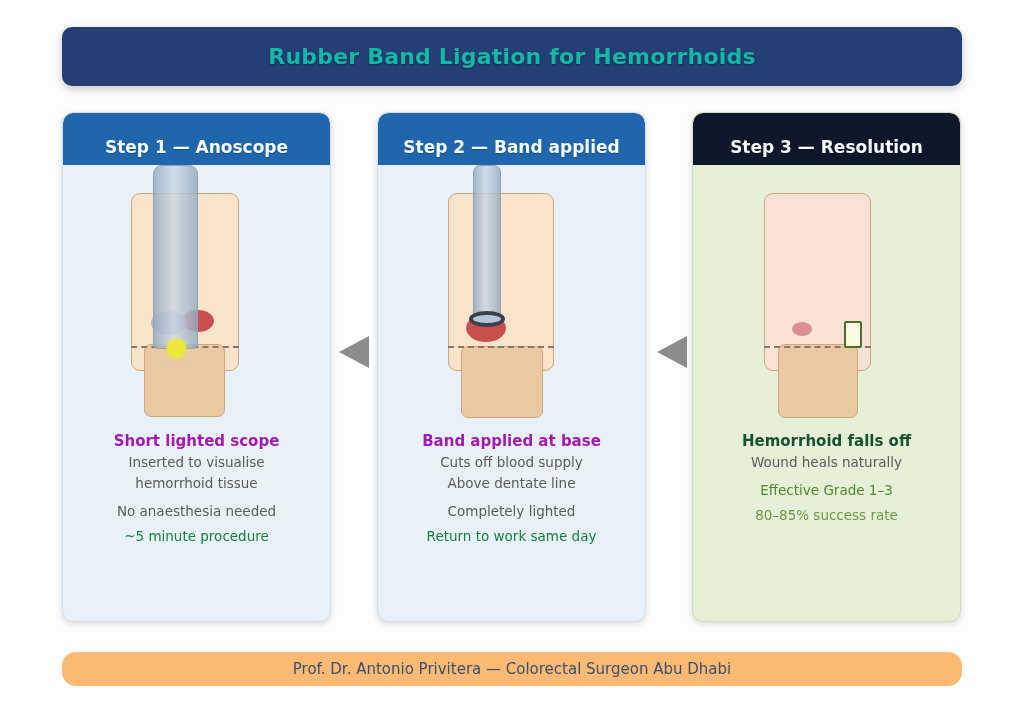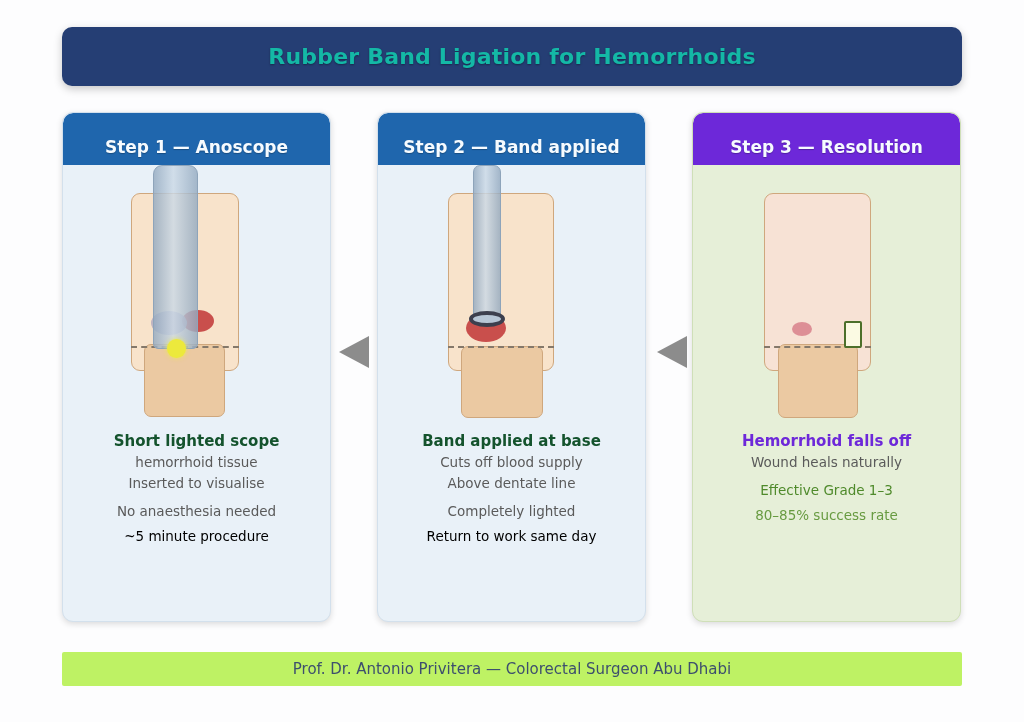--- a/index.html
+++ b/index.html
@@ -18,21 +18,21 @@
   .card{position:absolute;top:112px;height:510px;width:269px;border-radius:11px;
     box-shadow:0 2px 6px rgba(0,0,0,0.14);overflow:hidden;}
   .card-1{left:62px;}
   .card-2{left:377px;}
   .card-3{left:692px;}
   .card-body-blue{background:#e9f1f8;border:1px solid #d3e0ec;}
   .card-body-green{background:#e6efd8;border:1px solid #cfdfb8;}
   .step-header{position:absolute;left:0;top:0;width:100%;height:52px;
     display:flex;align-items:center;justify-content:center;border-radius:10px 10px 0 0;}
   .h-blue{background:#1f66ad;}
-  .h-green{background:#6d28d9;}
+  .h-green{background:#0f172a;}
   .step-header span{color:#f6fbff;font-size:17px;font-weight:bold;text-shadow:0 1px 1px rgba(0,0,0,.25);margin-top:15px;}
 
   
   .shape{position:absolute;}
   .tissue{background:#f8e3cb;border:1.5px solid #cfa77d;border-radius:9px;}
   .tissue-pink{background:#f7e2d5;border:1.5px solid #cfa77d;border-radius:9px;}
   .canal{background:#ebc9a2;border:1.5px solid #cfa77d;border-radius:7px;}
   .dash{border-top:2px dashed #84786a;height:0;}
   .tube{background:linear-gradient(90deg,rgba(148,170,192,.82),rgba(203,217,230,.82) 45%,rgba(148,170,192,.82));
     border:1.5px solid #8ea4ba;}
@@ -42,37 +42,37 @@
   .ell-lavender{background:#b5abc0;opacity:.85;}
   .ell-red{background:#c94f4c;}
   .ell-pink{background:#dd8f96;}
   .light-dot{background:#ece93c;border-radius:50%;box-shadow:0 0 5px rgba(240,235,70,.9);}
   .band-ring{background:#b7c6d6;border:4px solid #3c3f4e;border-radius:50%;}
   .healed-box{background:#fbfae3;border:2.5px solid #4c6f2b;border-radius:2px;}
 
   
   .card-text{position:absolute;left:0;top:318px;width:100%;text-align:center;line-height:21px;font-size:13.5px;color:#5a5a5a;}
   .caption{font-size:15px;font-weight:bold;}
-  .cap-blue{color:#14532d;}
-  .cap-green{color:#6d28d9;}
+  .cap-blue{color:#a21caf;}
+  .cap-green{color:#14532d;}
   .gap{margin-top:7px;}
   .gap-sm{margin-top:4px;}
-  .accent-teal{color:#000000;}
+  .accent-teal{color:#15803d;}
   .accent-green-dark{color:#4f8a2b;}
   .accent-green-light{color:#689b41;}
 
   
   .arrow-left{position:absolute;width:0;height:0;top:336px;
     border-top:16px solid transparent;border-bottom:16px solid transparent;border-right:30px solid #8c8c8c;}
   .arrow-a{left:339px;}
   .arrow-b{left:657px;}
 
   
-  .footer-bar{position:absolute;left:62px;top:652px;width:900px;height:34px;background:#bef264;
-    border-radius:2px;display:flex;align-items:center;justify-content:center;}
+  .footer-bar{position:absolute;left:62px;top:652px;width:900px;height:34px;background:#fdba74;
+    border-radius:14px;display:flex;align-items:center;justify-content:center;}
   .footer-bar span{color:#3d4f6e;font-size:15px;}
 </style>
 </head>
 <body>
 
 <div class="page">
 
   <div class="title-bar">
     <h1>Rubber Band Ligation for Hemorrhoids</h1>
   </div>
@@ -85,22 +85,22 @@
     <div class="shape dash" style="left:68px;top:233px;width:108px;"></div>
     <div class="shape ellipse ell-lavender" style="left:88px;top:198px;width:36px;height:24px;"></div>
     <div class="shape tube tube-1" style="left:90px;top:52px;width:45px;height:184px;"></div>
     <div class="shape light-dot" style="left:104px;top:226px;width:19px;height:19px;"></div>
 
     <div class="step-header h-blue">
       <span>Step 1 — Anoscope</span>
     </div>
     <div class="card-text">
       <div class="caption cap-blue">Short lighted scope</div>
+      <div>Inserted to visualise</div>
       <div>hemorrhoid tissue</div>
-      <div>Inserted to visualise</div>
       <div class="gap">No anaesthesia needed</div>
       <div class="gap-sm accent-teal">~5 minute procedure</div>
     </div>
   </div>
 
   <div class="arrow-left arrow-a"></div>
 
   <div class="card card-2 card-body-blue">
 
     <div class="shape tissue" style="left:70px;top:80px;width:106px;height:178px;"></div>

